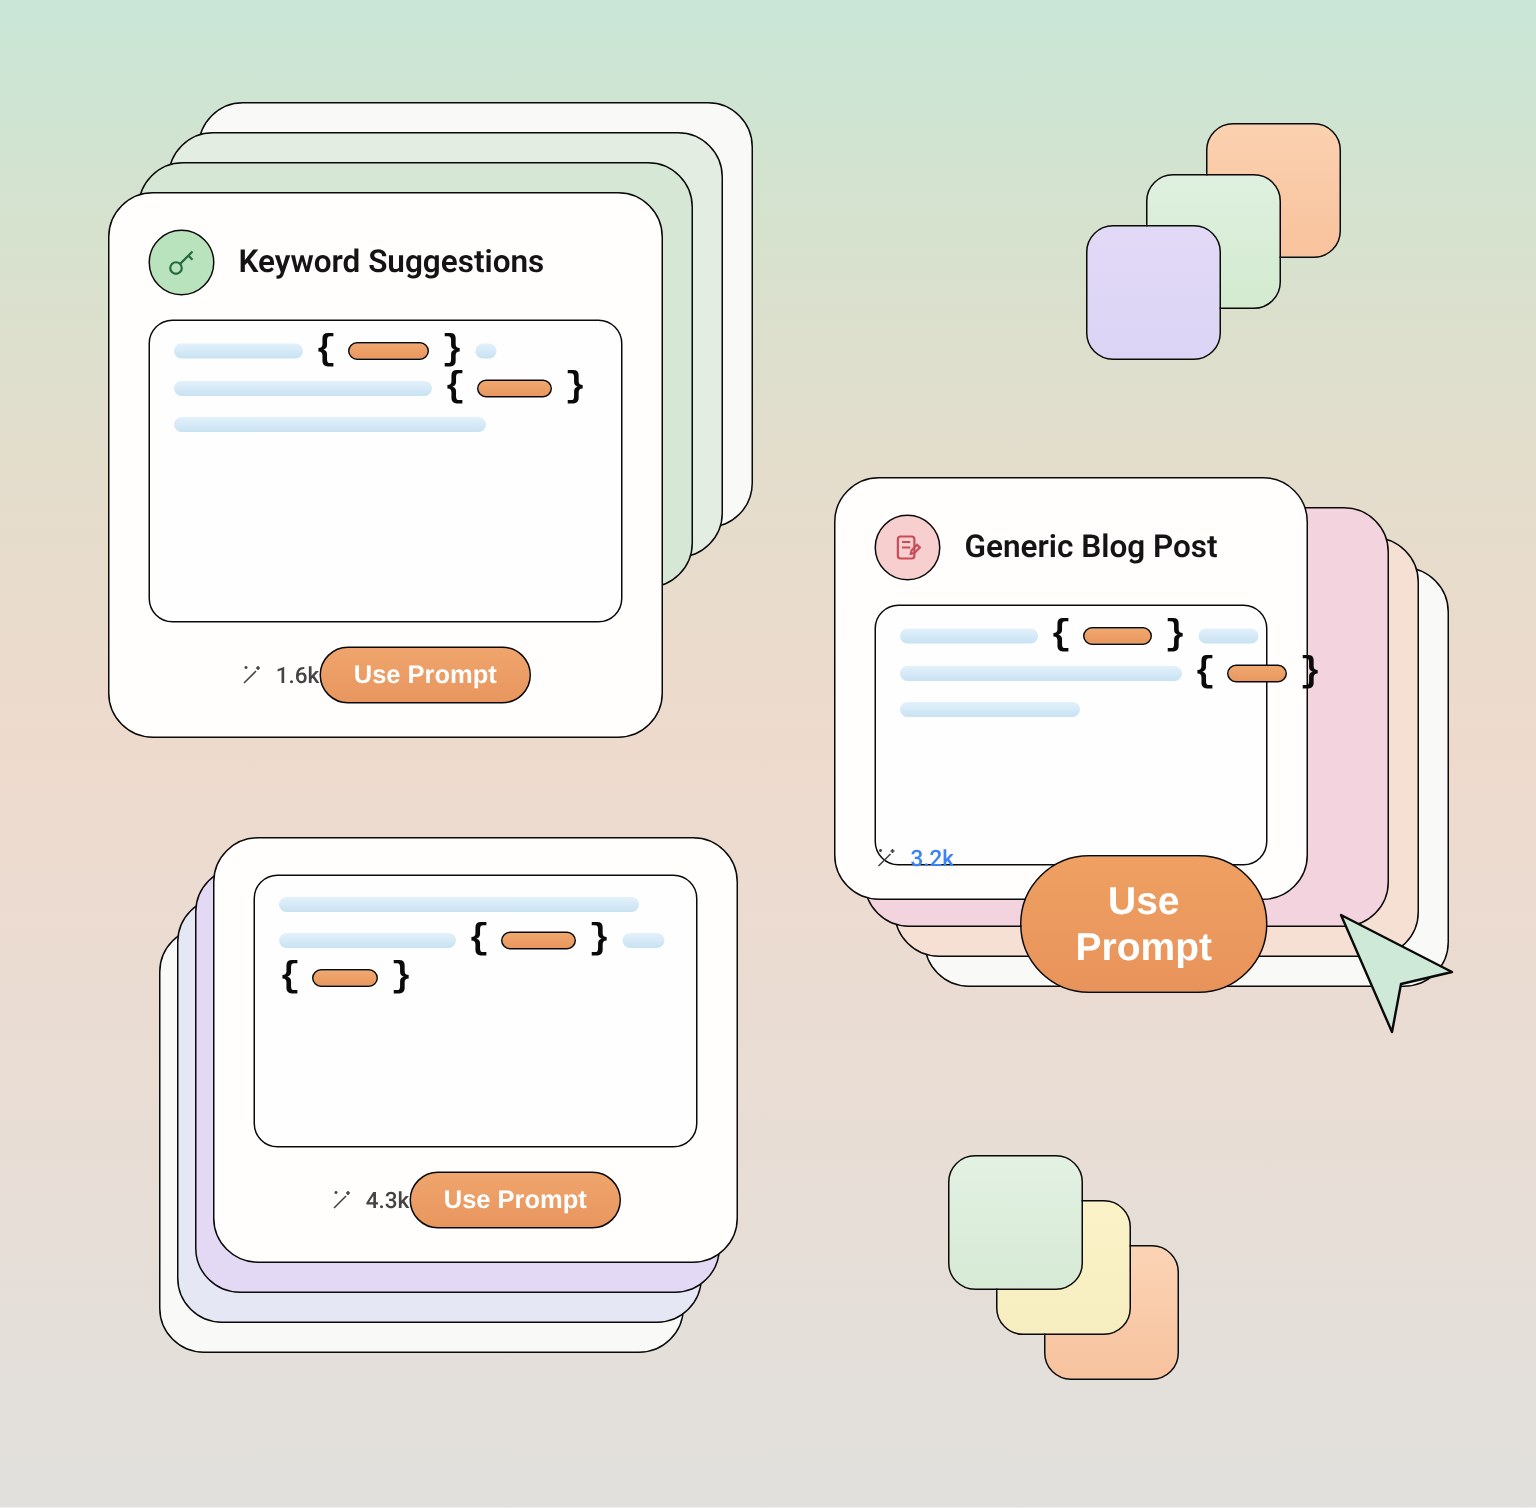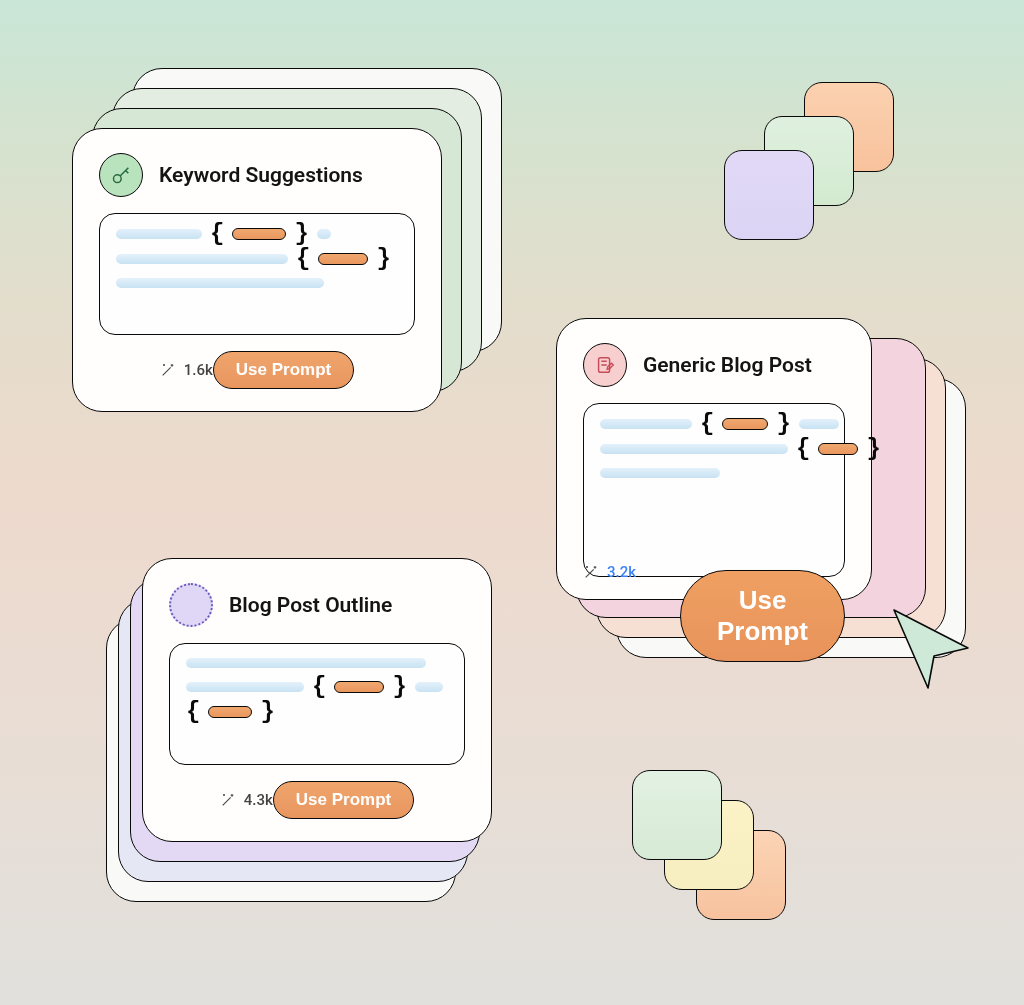--- a/index.html
+++ b/index.html
@@ -65,21 +65,21 @@
   
   .card {
     position: absolute;
     border-radius: 30px;
     border: 1.5px solid #0a0a0a;
     background: #fffefd;
     padding: 24px 26px 22px;
     display: flex;
     flex-direction: column;
   }
-  .card-kw { left:0;  top:60px; width:370px; height:284px; }
+  .card-kw { left:0;  top:60px; width:370px; height:364px; }
   .card-bl { left:0;  top:0;    width:316px; height:282px; }
   .card-ol { left:36px; top:0;  width:350px; height:284px; }
 
   .card-head {
     display: flex;
     align-items: center;
     gap: 16px;
     margin-bottom: 16px;
   }
   .card-icon {
@@ -308,24 +308,20 @@
     </svg>
   </div>
 </div>
 
 <div class="stack stack-outline">
   <div class="layer ol-l1"></div>
   <div class="layer ol-l2"></div>
   <div class="layer ol-l3"></div>
 
   <div class="card card-ol">
-    <div class="card-head">
-      <div class="card-icon ic-purple"></div>
-      <div class="card-title">Blog Post Outline</div>
-    </div>
 
     <div class="preview-box">
       <div class="row">
         <span class="bar" style="width:240px"></span>
       </div>
       <div class="row">
         <span class="bar" style="width:118px"></span>
         <span class="brace">{</span>
           <span class="pill" style="width:50px"></span>
           <span class="brace">}</span>

